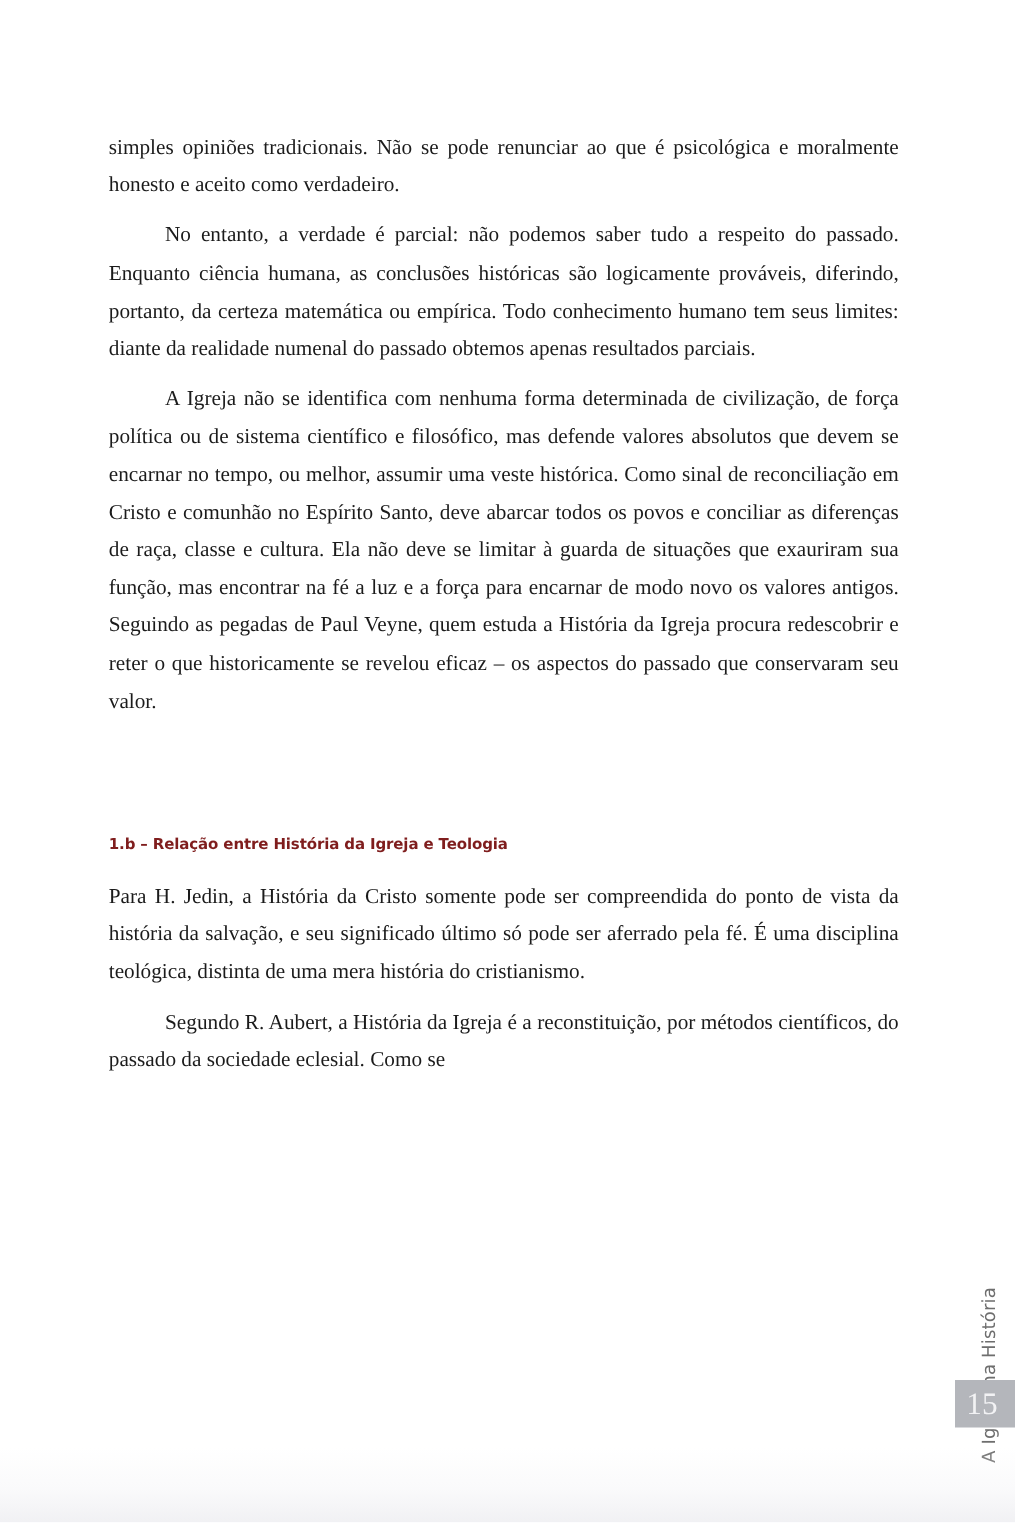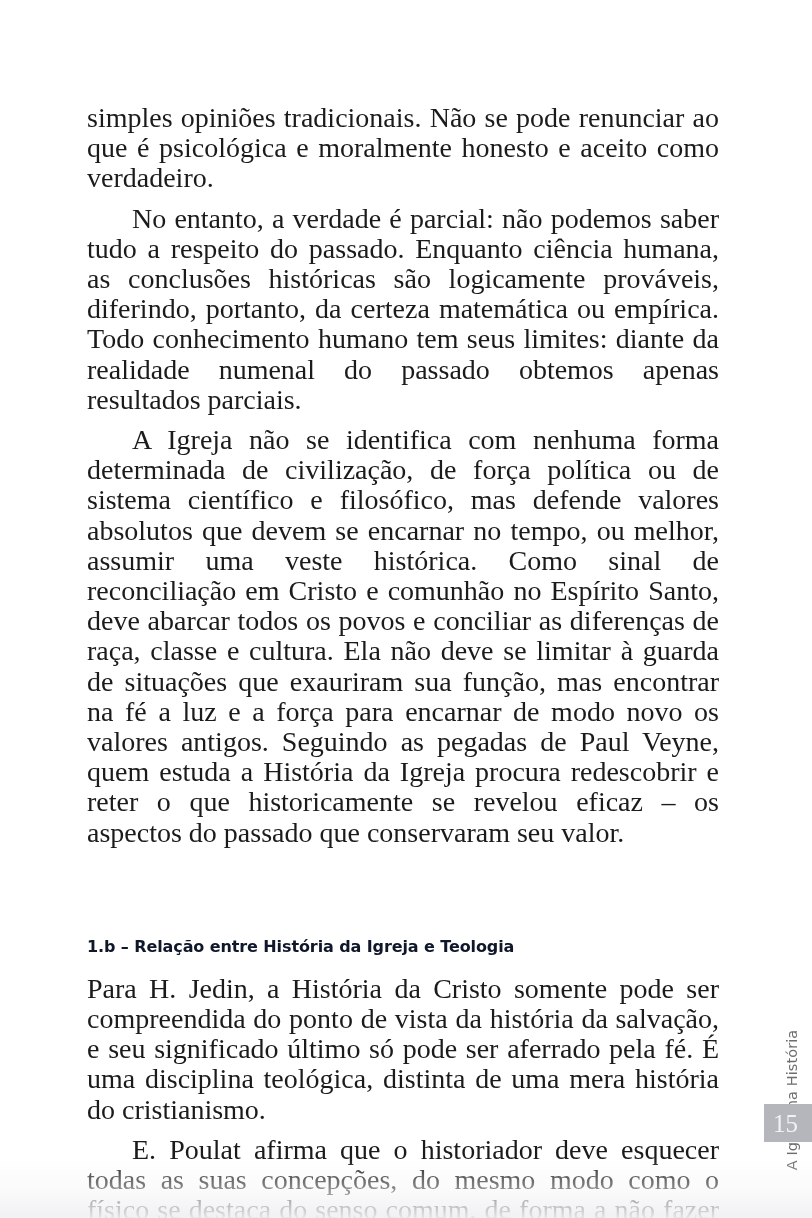--- a/index.html
+++ b/index.html
@@ -32,21 +32,21 @@
   
   #text-column {
     position: absolute;
     left: 87px;
     top: 103px;
     width: 645px;
   }
 
   p.body-par {
     margin: 0 13px 0 0;
-    font-size: 28px;
+    font-size: 17px;
     line-height: 30.2px;
     color: #1b1b1b;
     text-align: justify;
     text-justify: inter-word;
     hyphens: manual;
     text-indent: 45px;
     font-weight: normal;
   }
 
   p.no-indent {
@@ -55,23 +55,23 @@
 
   p.gap-before {
     margin-top: 10px;
   }
 
   
   h2.section-heading {
     margin: 0;
     padding: 0;
     font-family: "DejaVu Sans", "Liberation Sans", sans-serif;
-    font-size: 16px;
+    font-size: 12px;
     font-weight: bold;
-    color: #0f172a;
+    color: #7f1d1d;
     letter-spacing: -0.1px;
     line-height: 26px;
   }
 
   #heading-block {
     margin-top: 86px;
     margin-bottom: 14px;
   }
 
   
@@ -129,21 +129,20 @@
 
     <p class="body-par gap-before">A Igreja não se identifica com nenhuma forma determinada de civilização, de força política ou de sistema científico e filosófico, mas defende valores absolutos que devem se encarnar no tempo, ou melhor, assumir uma veste histórica. Como sinal de reconciliação em Cristo e comunhão no Espírito Santo, deve abarcar todos os povos e conciliar as diferenças de raça, classe e cultura. Ela não deve se limitar à guarda de situações que exauriram sua função, mas encontrar na fé a luz e a força para encarnar de modo novo os valores antigos. Seguindo as pegadas de Paul Veyne, quem estuda a História da Igreja procura redescobrir e reter o que historicamente se revelou eficaz – os aspectos do passado que conservaram seu valor.</p>
 
     <div id="heading-block">
       <h2 class="section-heading">1.b – Relação entre História da Igreja e Teologia</h2>
     </div>
 
     <p class="body-par no-indent">Para H. Jedin, a História da Cristo somente pode ser compreendida do ponto de vista da história da salvação, e seu significado último só pode ser aferrado pela fé. É uma disciplina teológica, distinta de uma mera história do cristianismo.</p>
 
 
-    <p class="body-par gap-before">E. Poulat afirma que o historiador deve esquecer todas as suas concepções, do mesmo modo como o físico se destaca do senso comum, de forma a não fazer aparecer aos leitores qual seja a sua fé.</p>
 
     <p class="body-par gap-before">Segundo R. Aubert, a História da Igreja é a reconstituição, por métodos científicos, do passado da sociedade eclesial. Como se</p>
 
   </div>
 
   <div id="running-head">
     <span id="running-head-label">A Igreja na História</span>
   </div>
 
   <div id="page-number-box">

